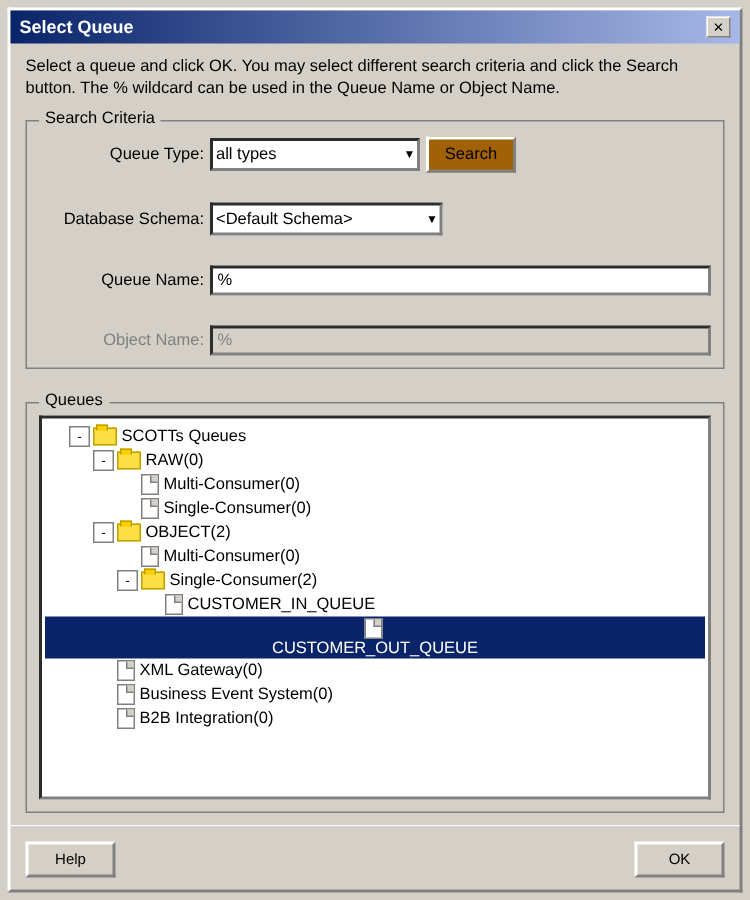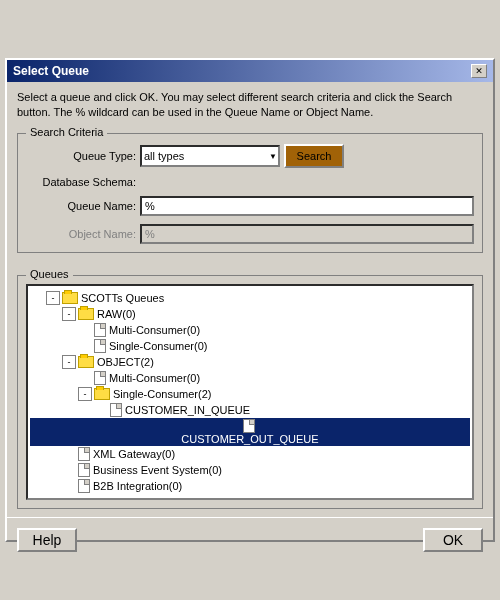--- a/index.html
+++ b/index.html
@@ -9,21 +9,21 @@
       background: #d4d0c8;
       display: flex;
       justify-content: center;
       align-items: center;
       width: 500px;
       height: 600px;
       overflow: hidden;
     }
     .dialog {
       width: 490px;
-      height: 484px;
+      height: 590px;
       background: #d4d0c8;
       border: 2px solid #ffffff;
       border-right-color: #808080;
       border-bottom-color: #808080;
       display: flex;
       flex-direction: column;
     }
     .title-bar {
       background: linear-gradient(to right, #0a246a, #a6b8e8);
       color: white;
@@ -79,21 +79,21 @@
       top: -8px;
       left: 8px;
       background: #d4d0c8;
       padding: 0 4px;
       font-size: 11px;
       font-weight: normal;
     }
     .search-criteria-content {
       display: flex;
       flex-direction: column;
-      gap: 8px;
+      gap: 20px;
       margin-top: 2px;
     }
     .form-row {
       display: flex;
       align-items: center;
       gap: 4px;
     }
     .form-label {
       width: 110px;
       text-align: right;
@@ -274,21 +274,21 @@
       display: flex;
       gap: 6px;
     }
     .footer-btn {
       height: 24px;
       min-width: 60px;
       background: #d4d0c8;
       border: 2px solid #ffffff;
       border-right-color: #808080;
       border-bottom-color: #808080;
-      font-size: 14px;
+      font-size: 10px;
       cursor: pointer;
       padding: 0 12px;
     }
     .divider-line {
       height: 1px;
       background: #808080;
       margin: 0 0 4px 0;
       border-bottom: 1px solid #ffffff;
     }
   </style>
@@ -321,20 +321,27 @@
                 <option>RAW</option>
                 <option>OBJECT</option>
               </select>
             </div>
             <button class="search-btn">Search</button>
           </div>
         </div>
 
         <div class="form-row">
           <span class="form-label">Database Schema:</span>
+          <div class="form-control-area">
+            <div class="select-wrapper select-wrapper-schema">
+              <select class="win-select">
+                <option>&lt;Default Schema&gt;</option>
+              </select>
+            </div>
+          </div>
         </div>
 
         <div class="form-row">
           <span class="form-label">Queue Name:</span>
           <div class="form-control-area">
             <input type="text" class="win-input" value="%" style="">
           </div>
         </div>
 
         <div class="form-row">

